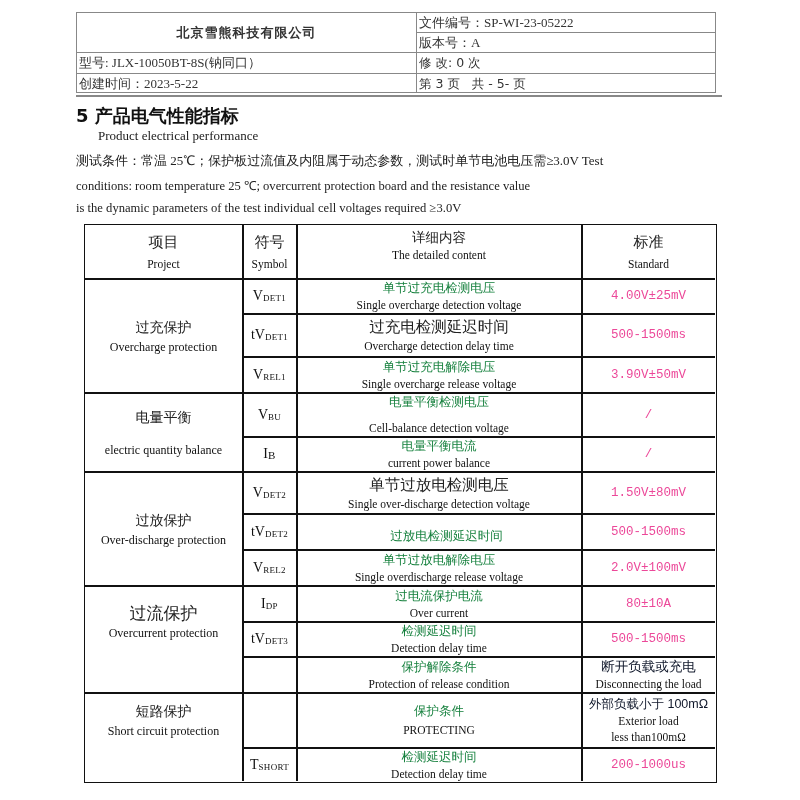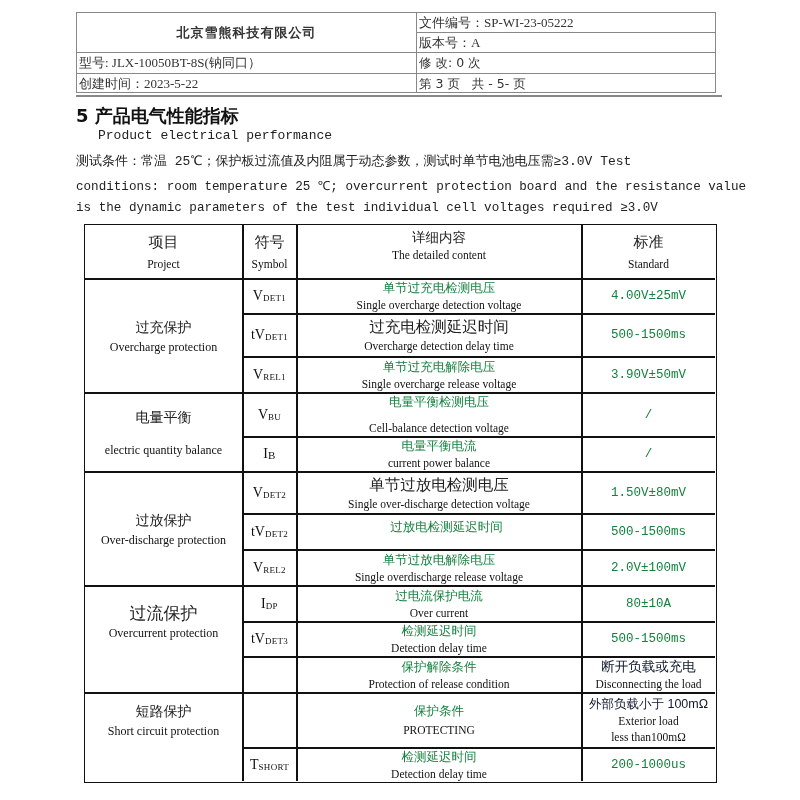--- a/index.html
+++ b/index.html
@@ -1,19 +1,19 @@
 <!DOCTYPE html>
 <html><head>
 <meta charset="utf-8">
 <style>
   html, body { margin:0; padding:0; background:#ffffff; }
   body { width:800px; height:800px; position:relative; overflow:hidden; color:#1a1a1a; }
   .serif { font-family: "Liberation Serif", "DejaVu Serif", serif; }
   .sans { font-family: "DejaVu Sans", "Liberation Sans", sans-serif; }
-  .mono { font-family: Liberation Mono, monospace; }
+  .mono { font-family: Liberation Serif, serif; }
 
   
   #hdr { position:absolute; left:76px; top:12px; width:640px; height:81px; border:1px solid #888; box-sizing:border-box; }
   #hdr .cell { position:absolute; box-sizing:border-box; font-size:13px; line-height:19px; padding-left:2px; white-space:nowrap; color:#333; }
   #hdr .hline { position:absolute; height:1px; background:#888; }
   #hdr .vline { position:absolute; width:1px; background:#888; }
   #hdr-underline { position:absolute; left:76px; top:95px; width:646px; height:2px; background:#888; }
   .company { font-family: "DejaVu Sans", sans-serif; font-size:19px; font-weight:bold; color:#111; letter-spacing:1px; }
 
   
@@ -24,21 +24,21 @@
   
   #tbl { position:absolute; left:84px; top:224px; width:633px; height:559px; border-top:1.5px solid #111; border-left:1.5px solid #111; border-right:1.5px solid #111; border-bottom:1.5px solid #111; box-sizing:border-box; }
   .tl-h { position:absolute; height:1.5px; background:#111; }
   .tl-v { position:absolute; width:1.5px; background:#111; }
   .tc { position:absolute; box-sizing:border-box; display:flex; flex-direction:column; align-items:center; justify-content:center; text-align:center; font-family:"Liberation Serif", "DejaVu Serif", serif; color:#1a1a1a; }
   .zh { font-family:"DejaVu Sans", sans-serif; font-size:12.5px; color:#15803d; line-height:18px; }
   .zh-big { font-family:"DejaVu Sans", sans-serif; font-size:15px; color:#222; line-height:20px; }
   .en { font-family:"Liberation Serif", serif; font-size:11.5px; line-height:16px; color:#111; }
   .sym { font-family:"Liberation Serif", serif; font-size:14px; color:#111; }
   .sym sub { font-size:9px; vertical-align:-1px; letter-spacing:0.3px; }
-  .std { font-family:"Liberation Mono", "DejaVu Sans Mono", monospace; font-size:12.5px; color:#15803d; }
+  .std { font-family:"Liberation Mono", "DejaVu Sans Mono", monospace; font-size:12.5px; color:#ec4899; }
   .std-zh { font-family:Liberation Sans, sans-serif; font-size:13.5px; color:#0f172a; }
 </style>
 </head>
 <body>
 
 <div id="hdr">
   <div class="vline" style="left:339px; top:0; height:79px;"></div>
   <div class="hline" style="left:339px; top:19px; width:300px;"></div>
   <div class="hline" style="left:0; top:39px; width:639px;"></div>
   <div class="hline" style="left:0; top:60px; width:639px;"></div>
@@ -172,21 +172,21 @@
     </div>
   <div class="tc" style="left:212px; top:247px; width:284px; height:41px;">
     <span class="zh-big" style="font-size:15.5px; line-height:22px;">单节过放电检测电压</span>
     <span class="en">Single over-discharge detection voltage</span>
   </div>
   <div class="tc std" style="left:497px; top:247px; width:133px; height:41px;">1.50V±80mV</div>
 
   <div class="tc sym" style="left:158px; top:289px; width:53px; height:35px;">
       <span><span>tV</span><sub>DET2</sub></span>
     </div>
-  <div class="tc" style="left:212px; top:284px; width:284px; height:35px;padding-left:15px;">
+  <div class="tc" style="left:212px; top:293px; width:284px; height:35px;padding-left:15px;">
     <span class="zh">过放电检测延迟时间</span>
   </div>
   <div class="tc std" style="left:497px; top:289px; width:133px; height:35px;">500-1500ms</div>
 
   <div class="tc sym" style="left:158px; top:325px; width:53px; height:35px;">
       <span><span>V</span><sub>REL2</sub></span>
     </div>
   <div class="tc" style="left:212px; top:325px; width:284px; height:35px;">
     <span class="zh">单节过放电解除电压</span>
     <span class="en">Single overdischarge release voltage</span>

